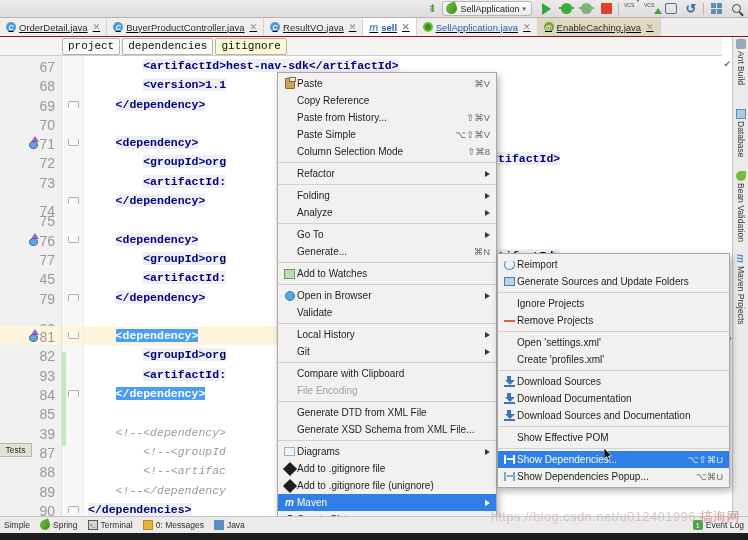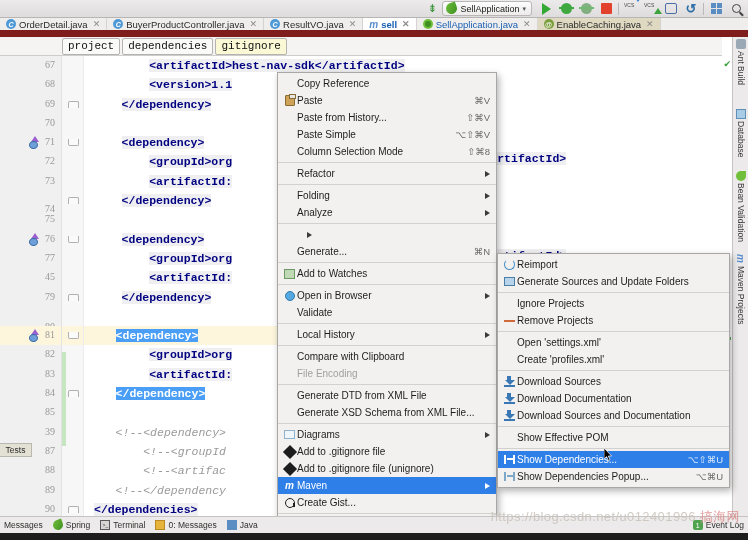--- a/index.html
+++ b/index.html
@@ -42,22 +42,22 @@
   .gbox{width:12px;height:11px;border:1.5px solid #4a6fa5;border-radius:2px;}
   .undo{font-size:13px;color:#2f6fa8;font-weight:bold;}
   .grid4{width:11px;height:11px;display:grid;grid-template:1fr 1fr/1fr 1fr;gap:1px;}
   .grid4 i{background:#5a8dc2;display:block;}
   .mag{width:9px;height:9px;border:1.6px solid #444;border-radius:50%;position:relative;}
   .mag:after{content:"";position:absolute;right:-4px;bottom:-3px;width:5px;height:1.6px;background:#444;transform:rotate(45deg);}
 
   
   .tabs {
     position: absolute; top: 18px; left: 0; width: 748px; height: 19px;
-    background: #efeeed; border-bottom: 7px solid #7f1d1d;
-    display: flex; align-items: stretch; font-size: 9.5px;
+    background: #efeeed; border-bottom: 1px solid #7f1d1d;
+    display: flex; align-items: stretch; font-size: 9.5px; text-decoration: underline;
   }
   .tab { display: flex; align-items: center; gap: 3px; padding: 0 6px;
     border-right: 1px solid #d6d4d3; color: #2b2b2b; position: relative; white-space: nowrap;}
   .tab.sel { background: #ffffff; color: #1a5fb4; font-weight: bold; }
   .tab.yellowish { background: #ded9c0; }
   .tab .x { font-size: 9px; color: #8e8c8a; margin-left: 2px; }
   .ic-c { width:10px;height:10px;border-radius:50%;background:#4f9ad6;color:#fff;font-size:7px;
     display:flex;align-items:center;justify-content:center;font-weight:bold;font-style:italic;}
   .ic-m { font-style: italic; color:#5a8fd0; font-size:10px; font-weight:bold; }
   .ic-spring { width:10px;height:10px;border-radius:50%;background:#6fbf3b;position:relative;}
@@ -73,27 +73,27 @@
   }
   .crumb { font-family: "Liberation Mono", monospace; font-size:11px; color:#111;
     border:1px solid #b5b3b1; border-radius:2px; background:#fafaf8; padding:0 5px; line-height:15px;}
   .crumb.hl { background:#fbf8d6; }
 
   
   .editor { position:absolute; top:56px; left:0; width:732px; height:460px; background:#ffffff; overflow:hidden;}
   .gutter { position:absolute; top:0; left:0; width:62px; height:460px; background:#f0f0f0; border-right:1px solid #e2e2e2;}
   .foldcol { position:absolute; top:0; left:62px; width:22px; height:460px; background:#f7f7f7; border-right:1px solid #ececec;}
   .codearea { position:absolute; top:0; left:84px; right:0; height:460px; }
-  .lnum { position:absolute; right:6px; font-family:Liberation Serif, serif; font-size:10px; color:#999; }
+  .lnum { position:absolute; right:6px; font-family:Liberation Sans, sans-serif; font-size:14px; color:#999; }
   .gline { position:relative; height:19.3px; }
   .gline.cur { background:#fdf6dd; }
   .codeline { position:relative; height:19.3px; padding-left:4px; font-family:"Liberation Mono", monospace;
     font-size:11.5px; white-space:pre; color:#000080; font-weight:bold; line-height:19.3px;}
   .codeline.cur { background:#fdf6dd; }
-  .tagbg { background:#efeff2;margin-left:6px; }
+  .tagbg { background:#efeff2; }
   .sel { background:#4a9ef5; color:#fff; }
   .cmt { color:#9a9a9a; font-weight:normal; font-style:italic; }
   .upmark { position:absolute; left:28px; top:3px; width:12px; height:13px; }
   .upmark .a { position:absolute; left:3px; top:0; width:0;height:0;
     border-left:4px solid transparent;border-right:4px solid transparent;border-bottom:6px solid #9a5fd0;}
   .upmark .b { position:absolute; left:1px; top:5px; width:9px;height:8px;border-radius:50%;
     background:#6f9fd8;border:1px solid #3a6ea5;}
   .foldmark { position:absolute; left:6px; top:6px; width:11px; height:8px; }
   .fm-open { border:1px solid #b0b0b0; border-top:none; background:#fafafa; height:7px; border-radius:0 0 2px 2px;}
   .fm-close { border:1px solid #b0b0b0; border-bottom:none; background:#fafafa; height:7px; border-radius:2px 2px 0 0;}
@@ -323,21 +323,21 @@
           <span class="lnum" style="top: 3px;">81</span>
           <span class="upmark">
             <span class="a"></span>
             <span class="b"></span>
           </span>
         </div>
         <div class="gline">
           <span class="lnum" style="top: 3px;">82</span>
         </div>
         <div class="gline">
-          <span class="lnum" style="top: 3px;">83</span>
+          <span class="lnum" style="top: 3px;">93</span>
         </div>
         <div class="gline">
           <span class="lnum" style="top: 3px;">84</span>
         </div>
         <div class="gline">
           <span class="lnum" style="top: 3px;">85</span>
         </div>
         <div class="gline">
           <span class="lnum" style="top: 3px;">39</span>
         </div>
@@ -453,32 +453,32 @@
       <span>Bean Validation</span>
     </div>
     <div class="vtab" style="top:215px;">
       <span class="vi" style="color:#5a8fd0;font-style:italic;font-size:10px;font-weight:bold;">m</span>
       <span>Maven Projects</span>
     </div>
   </div>
 
   <div class="menu" id="ctxmenu" style="left:277px; top:72px; width:220px;">
       <div class="mi">
-        <span class="mico"></span>
-        <span class="mlabel">Copy Reference</span>
-      </div>
-      <div class="mi">
         <span class="mico">
           <span class="paste-ico"></span>
         </span>
         <span class="mlabel">Paste</span>
         <span class="mkey">⌘V</span>
       </div>
       <div class="mi">
         <span class="mico"></span>
+        <span class="mlabel">Copy Reference</span>
+      </div>
+      <div class="mi">
+        <span class="mico"></span>
         <span class="mlabel">Paste from History...</span>
         <span class="mkey">⇧⌘V</span>
       </div>
       <div class="mi">
         <span class="mico"></span>
         <span class="mlabel">Paste Simple</span>
         <span class="mkey">⌥⇧⌘V</span>
       </div>
       <div class="mi">
         <span class="mico"></span>
@@ -498,20 +498,21 @@
         <span class="marrow"></span>
       </div>
       <div class="mi">
         <span class="mico"></span>
         <span class="mlabel">Analyze</span>
         <span class="marrow"></span>
       </div>
       <div class="msep"></div>
       <div class="mi">
         <span class="mico"></span>
+        <span class="mlabel">Go To</span>
         <span class="marrow"></span>
       </div>
       <div class="mi">
         <span class="mico"></span>
         <span class="mlabel">Generate...</span>
         <span class="mkey">⌘N</span>
       </div>
       <div class="msep"></div>
       <div class="mi">
         <span class="mico">
@@ -528,20 +529,25 @@
         <span class="marrow"></span>
       </div>
       <div class="mi">
         <span class="mico"></span>
         <span class="mlabel">Validate</span>
       </div>
       <div class="msep"></div>
       <div class="mi">
         <span class="mico"></span>
         <span class="mlabel">Local History</span>
+        <span class="marrow"></span>
+      </div>
+      <div class="mi">
+        <span class="mico"></span>
+        <span class="mlabel">Git</span>
         <span class="marrow"></span>
       </div>
       <div class="msep"></div>
       <div class="mi">
         <span class="mico"></span>
         <span class="mlabel">Compare with Clipboard</span>
       </div>
       <div class="mi disabled">
         <span class="mico"></span>
         <span class="mlabel">File Encoding</span>
@@ -681,21 +687,21 @@
         <span class="mkey">⌥⌘U</span>
       </div>
     </div>
 
   <svg class="cursor-arrow" viewBox="0 0 9 13">
     <polygon points="0,0 0,11 2.6,8.6 4.4,12.6 6,11.9 4.3,8 7.6,8" fill="#000" stroke="#fff" stroke-width="0.7"></polygon>
   </svg>
 
   <div class="statusbar">
     <div class="sb-item">
-      <span>Messages</span>
+      <span>Simple</span>
     </div>
     <div class="sb-item">
       <span class="sb-ico leaf"></span>
       <span>Spring</span>
     </div>
     <div class="sb-item">
       <span class="sb-ico term-ico">&gt;_</span>
       <span>Terminal</span>
     </div>
     <div class="sb-item">

